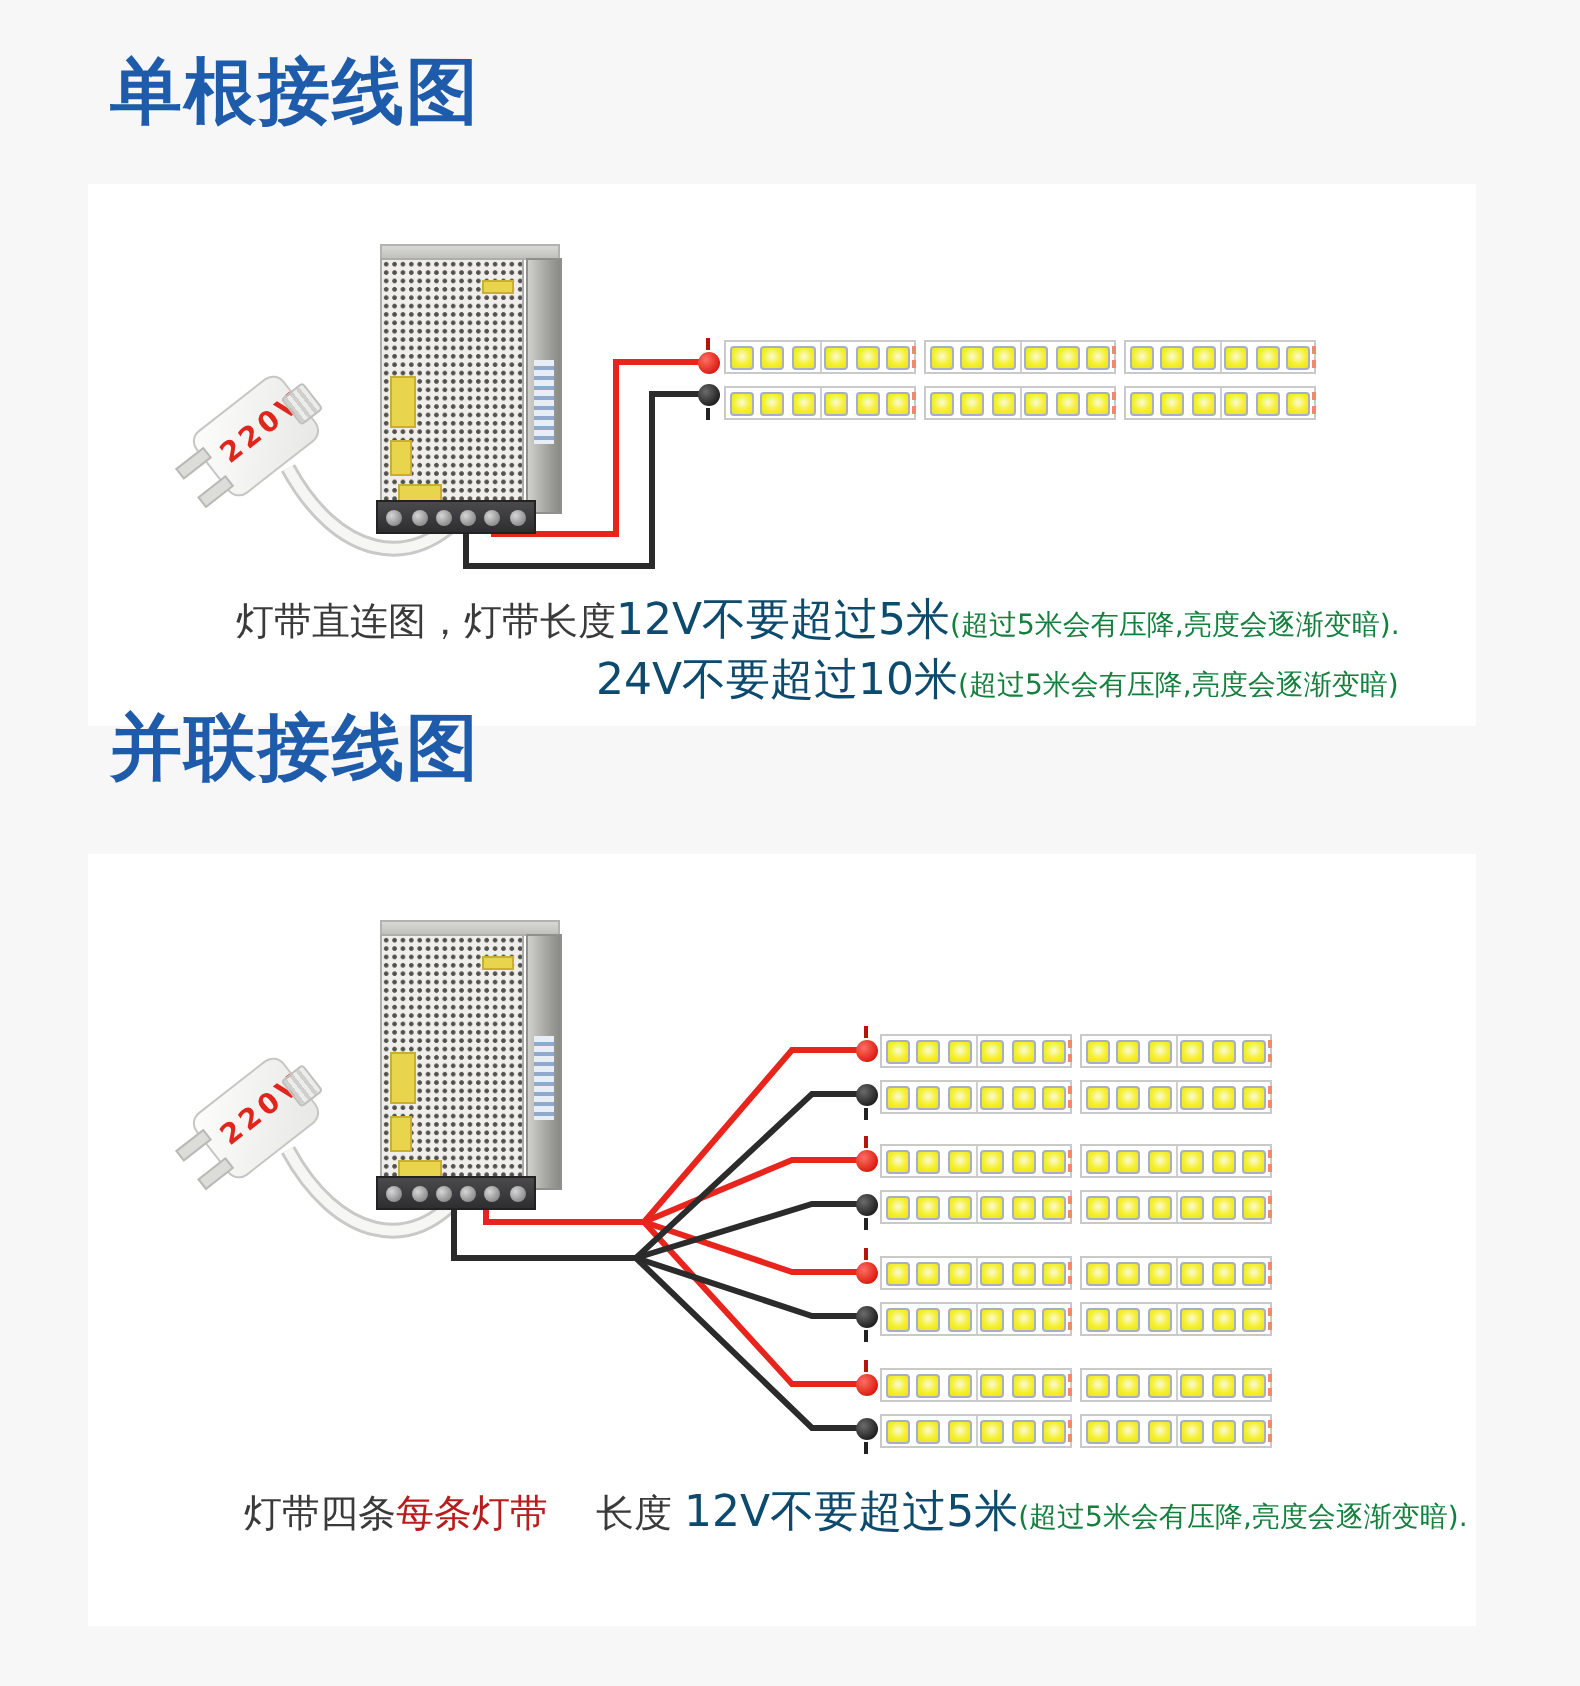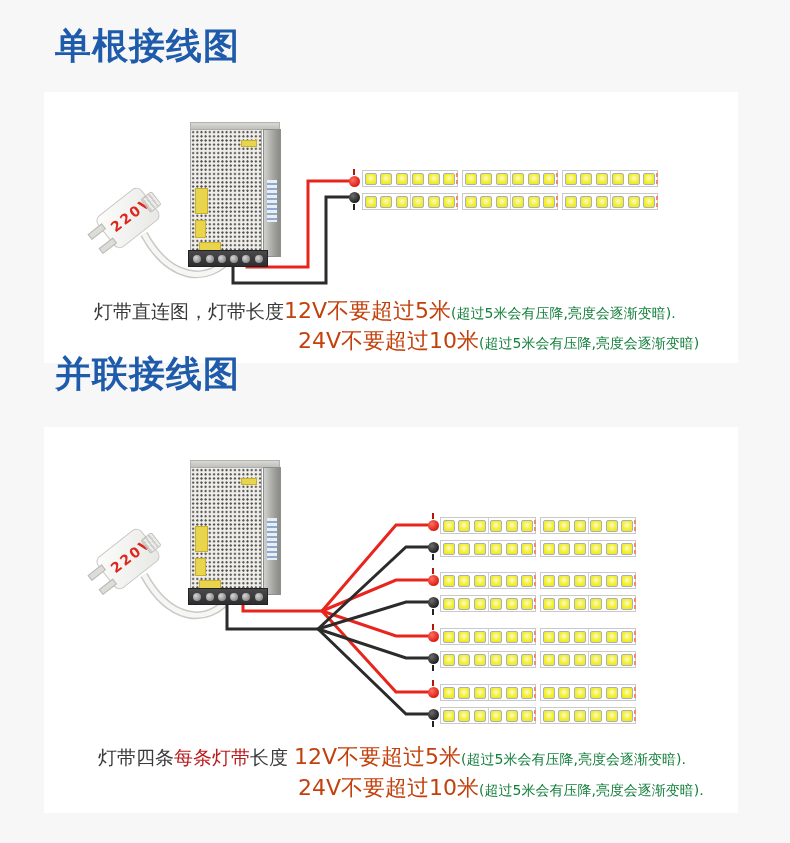--- a/index.html
+++ b/index.html
@@ -85,23 +85,23 @@
 
   
   .cdot{position:absolute;width:11px;height:11px;border-radius:50%;}
   .cdot-red{background:radial-gradient(circle at 35% 35%,#ff6f62,#d81910 75%);}
   .cdot-black{background:radial-gradient(circle at 35% 35%,#6b6b6b,#1d1d1d 75%);}
   .cdot-red::after{content:"";position:absolute;left:4px;top:-7px;width:2px;height:6px;background:#b5140c;}
   .cdot-black::after{content:"";position:absolute;left:4px;bottom:-7px;width:2px;height:6px;background:#222;}
 
   
   .cap{position:absolute;white-space:nowrap;line-height:1;}
-  .cap .blk{font-size:19px;color:#3a3a3a;}
+  .cap .blk{font-size:19px;color:#3a3a3a;margin-left:24px;}
   .cap .redlead{font-size:19px;color:#b91c1c;}
-  .cap .red{font-size:22px;color:#c2410c;}
+  .cap .red{font-size:22px;color:#0c4a6e;}
   .cap .note{font-size:14px;color:#15803d;}
   #panel1 .cap1{left:50px;top:208px;}
   #panel1 .cap2{left:254px;top:238px;}
   #panel2 .cap1{left:54px;top:319px;}
   #panel2 .cap2{left:254px;top:350px;}
 </style>
 </head>
 <body>
 
 <div class="sec-title" id="title1">单根接线图</div>
@@ -504,16 +504,13 @@
             <span class="led"></span>
             <span class="led"></span>
           </div>
         </div>
       </div>
     </div>
 
   <div class="cap cap1">
     <span class="blk">灯带四条</span><span class="redlead">每条灯带</span><span class="blk">长度 </span><span class="red">12V不要超过5米</span><span class="note">(超过5米会有压降,亮度会逐渐变暗).</span>
   </div>
-  <div class="cap cap2">
-    <span class="red">24V不要超过10米</span><span class="note">(超过5米会有压降,亮度会逐渐变暗).</span>
-  </div>
 </div>
 
 </body></html>

